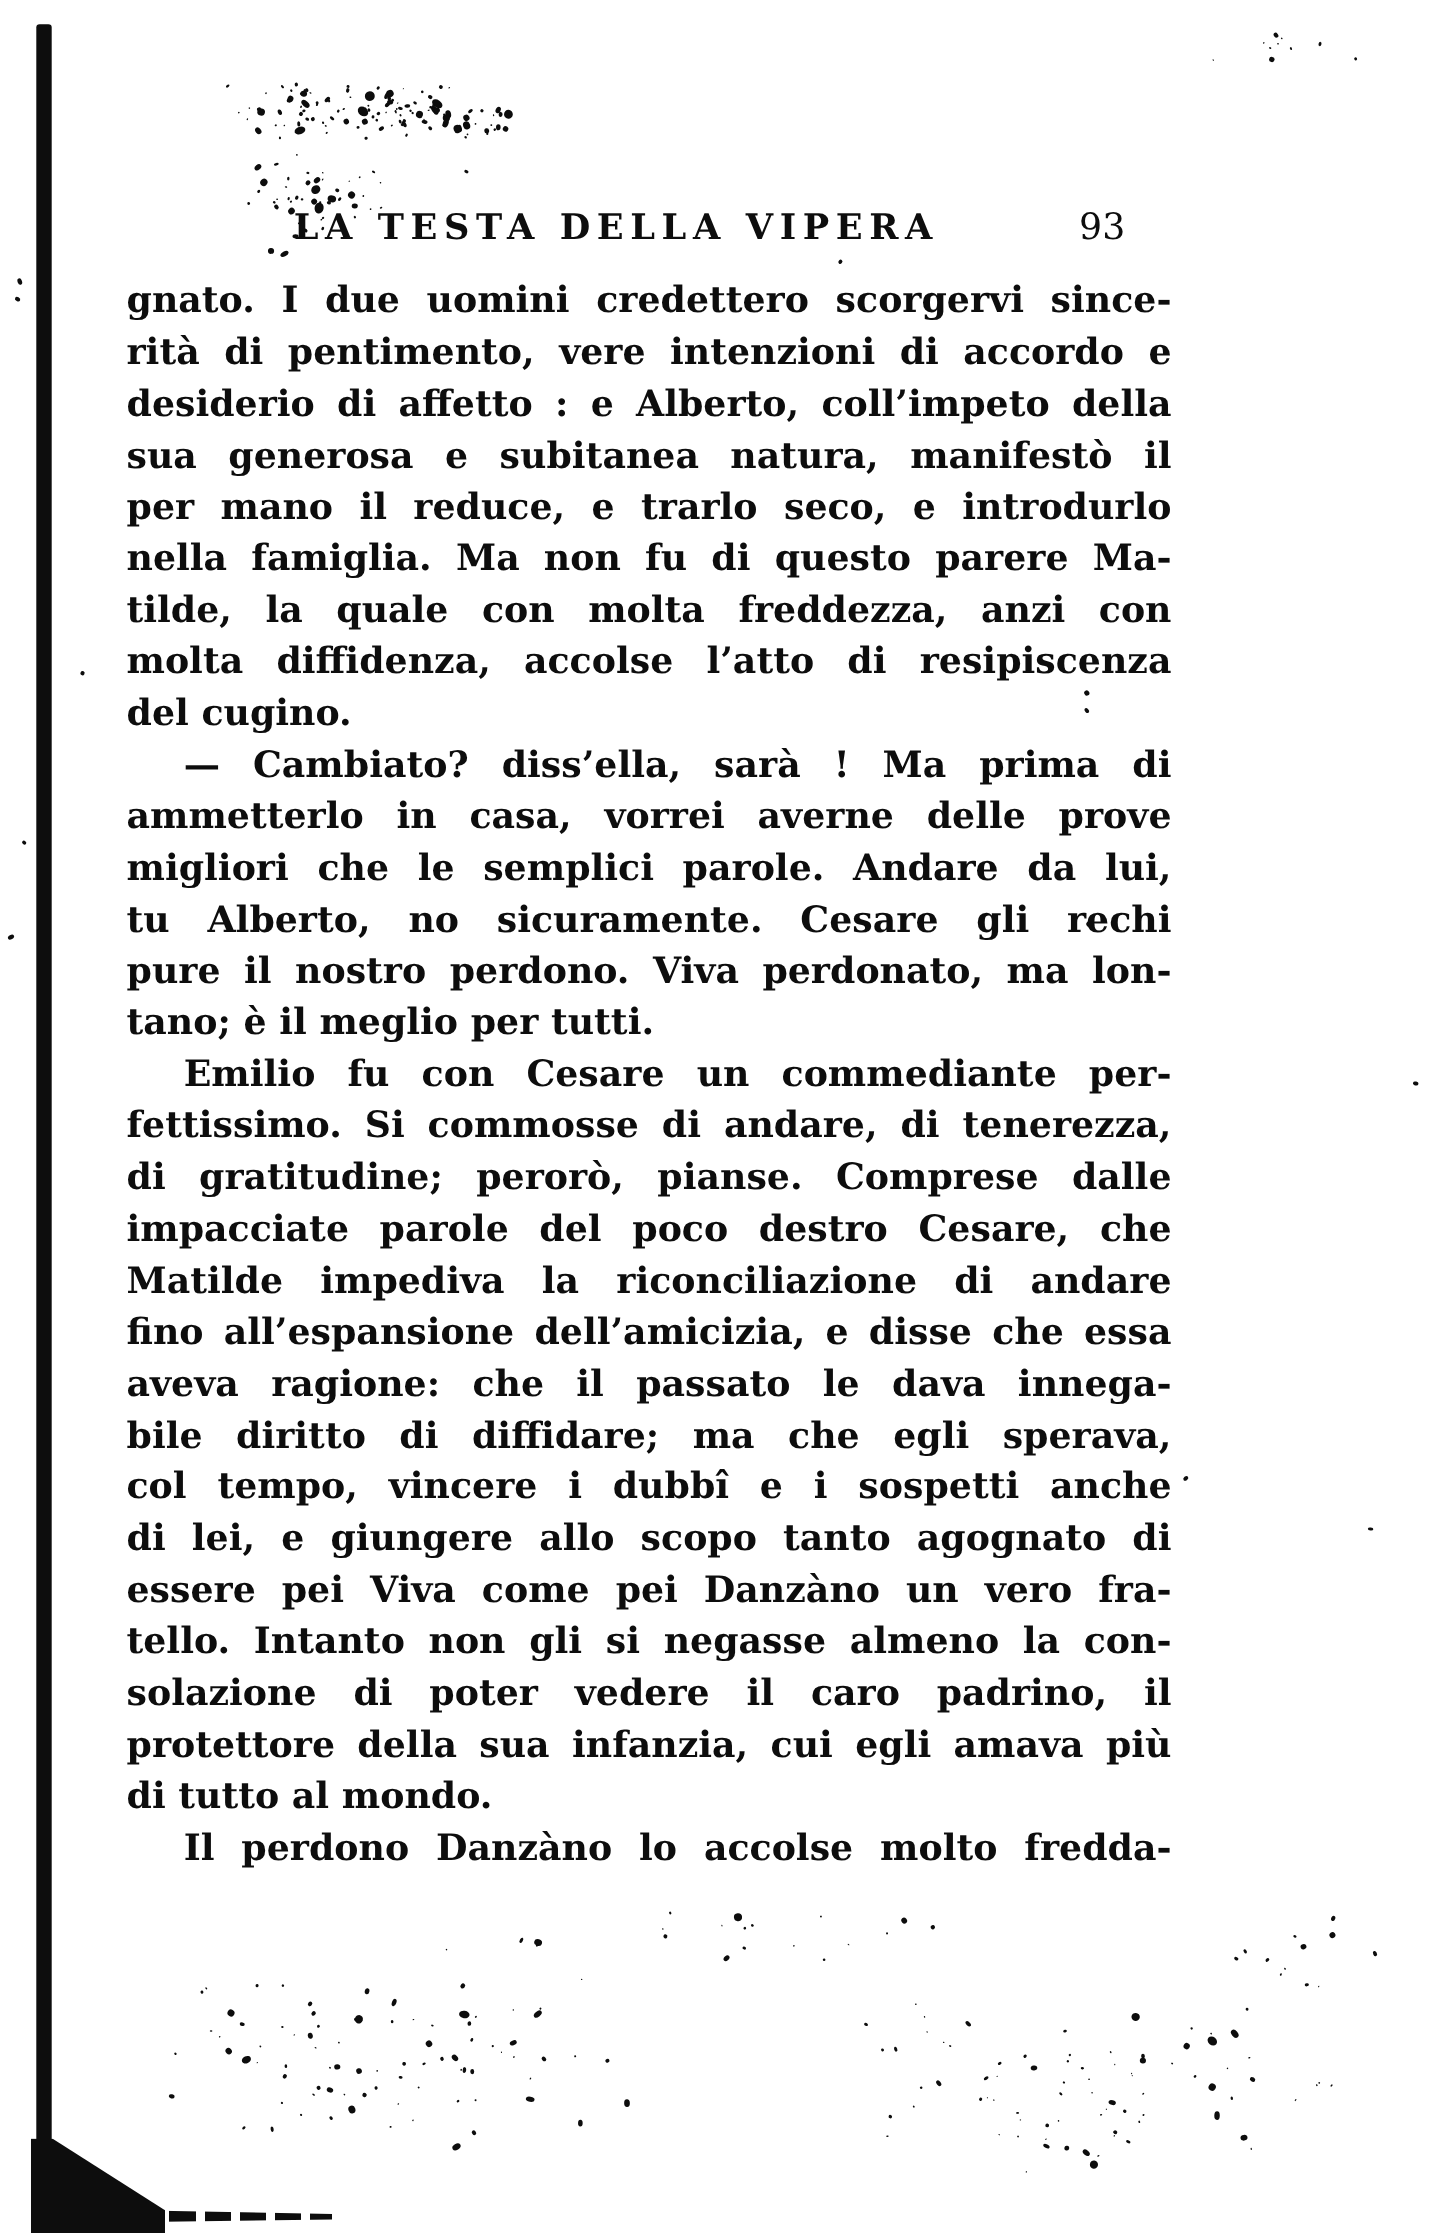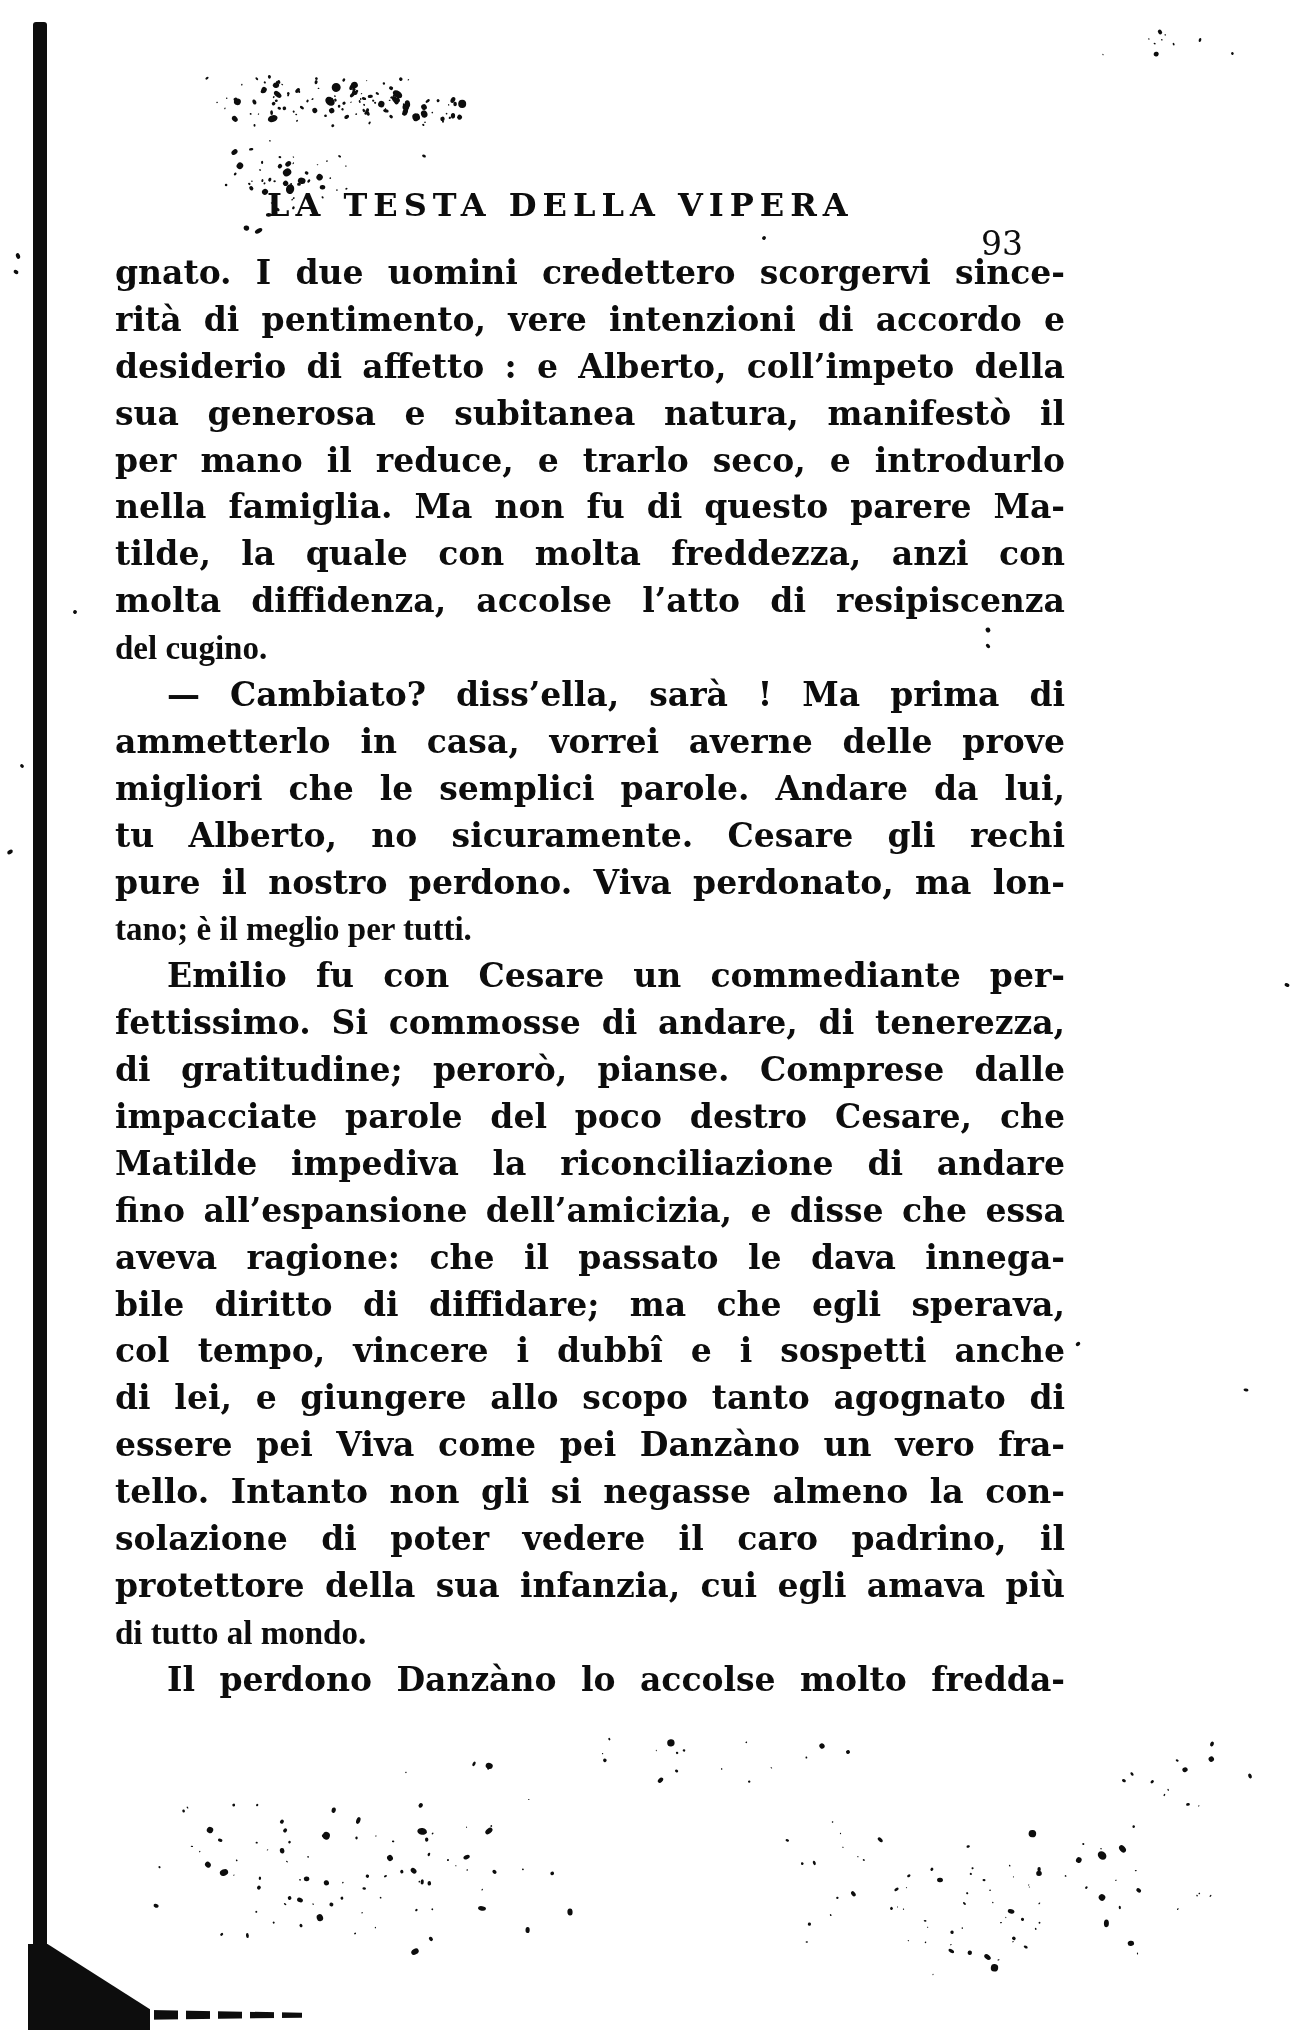--- a/index.html
+++ b/index.html
@@ -36,21 +36,21 @@
   
   .bottom-bar{
     position:absolute;
     left:58px;top:2006px;width:244px;height:15px;
     background:repeating-linear-gradient(90deg,var(--ink) 0 24px,transparent 24px 32px);
     clip-path:polygon(0 15%,100% 45%,100% 78%,0 100%);
   }
   .header{
     position:absolute;
     left:115px;top:186px;width:950px;
-    display:flex;align-items:flex-start;flex-direction:column;
+    display:flex;align-items:center;
   }
   .running-title{
     margin-left:152px;
     font-size:32px;font-weight:bold;
     letter-spacing:6px;white-space:nowrap;
   }
   .page-number{
     margin-left:auto;margin-right:42px;
     font-size:33px;font-weight:normal;
   }
@@ -64,21 +64,20 @@
     line-height:46.9px;
     height:46.9px;
     white-space:normal;
     text-align:justify;
     text-align-last:justify;
     overflow:visible;
   }
   .line.noj{
     text-align:left;
     text-align-last:left;
-    font-family:Liberation Serif, serif;
   }
   .line.ind{
     padding-left:52px;
   }
   .noise{
     position:absolute;left:0;top:0;width:1301px;height:2030px;
     pointer-events:none;
   }
 </style>
 </head>

